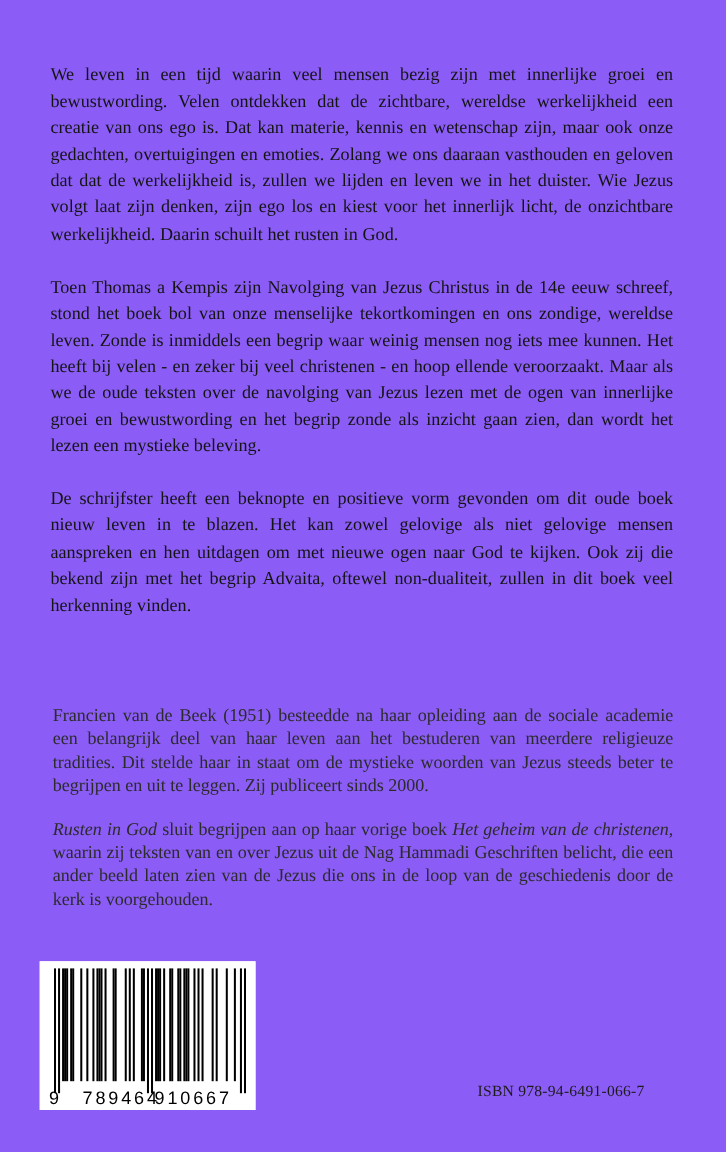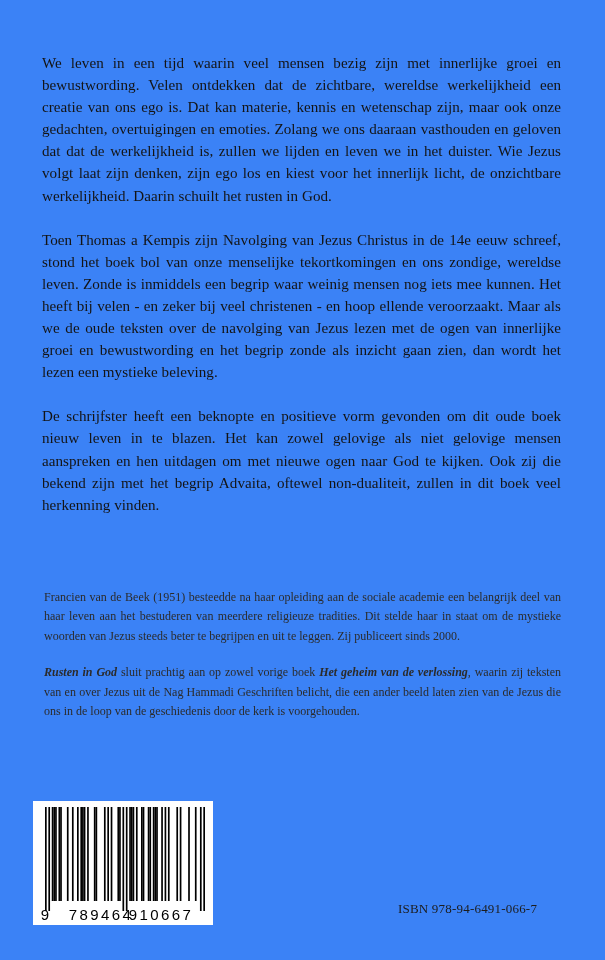--- a/index.html
+++ b/index.html
@@ -13,21 +13,21 @@
     background: #efeeee;
     font-family: "Liberation Serif", "DejaVu Serif", serif;
     overflow: hidden;
     position: relative;
   }
 
   .cover {
     position: relative;
     width: 605px;
     height: 960px;
-    background: #3b82f6;
+    background: #8b5cf6;
     box-sizing: border-box;
   }
 
   
   .blurb {
     position: absolute;
     left: 42px;
     top: 52px;
     width: 519px;
   }
@@ -47,34 +47,33 @@
 
   
   .bio {
     position: absolute;
     left: 44px;
     top: 588px;
     width: 517px;
   }
   .bio p {
     margin: 0 0 17px 0;
-    font-size: 12px;
+    font-size: 15px;
     line-height: 19.4px;
     color: #2b2b2b;
     text-align: justify;
     text-justify: inter-word;
     hyphens: none;
   }
   .bio p:last-child {
     margin-bottom: 0;
   }
   .bio em,
   .bio i {
     font-style: italic;
-    font-weight: bold;
   }
 
   
   .barcode-box {
     position: absolute;
     left: 33px;
     top: 801px;
     width: 180px;
     height: 124px;
     background: #ffffff;
@@ -103,21 +102,21 @@
 <div class="cover">
 
   <div class="blurb">
     <p>We leven in een tijd waarin veel mensen bezig zijn met innerlijke groei en bewustwording. Velen ontdekken dat de zichtbare, wereldse werkelijkheid een creatie van ons ego is. Dat kan materie, kennis en wetenschap zijn, maar ook onze gedachten, overtuigingen en emoties. Zolang we ons daaraan vasthouden en geloven dat dat de werkelijkheid is, zullen we lijden en leven we in het duister. Wie Jezus volgt laat zijn denken, zijn ego los en kiest voor het innerlijk licht, de onzichtbare werkelijkheid. Daarin schuilt het rusten in God.</p>
     <p>Toen Thomas a Kempis zijn Navolging van Jezus Christus in de 14e eeuw schreef, stond het boek bol van onze menselijke tekortkomingen en ons zondige, wereldse leven. Zonde is inmiddels een begrip waar weinig mensen nog iets mee kunnen. Het heeft bij velen - en zeker bij veel christenen - en hoop ellende veroorzaakt. Maar als we de oude teksten over de navolging van Jezus lezen met de ogen van innerlijke groei en bewustwording en het begrip zonde als inzicht gaan zien, dan wordt het lezen een mystieke beleving.</p>
     <p>De schrijfster heeft een beknopte en positieve vorm gevonden om dit oude boek nieuw leven in te blazen. Het kan zowel gelovige als niet gelovige mensen aanspreken en hen uitdagen om met nieuwe ogen naar God te kijken. Ook zij die bekend zijn met het begrip Advaita, oftewel non-dualiteit, zullen in dit boek veel herkenning vinden.</p>
   </div>
 
   <div class="bio">
     <p>Francien van de Beek (1951) besteedde na haar opleiding aan de sociale academie een belangrijk deel van haar leven aan het bestuderen van meerdere religieuze tradities. Dit stelde haar in staat om de mystieke woorden van Jezus steeds beter te begrijpen en uit te leggen. Zij publiceert sinds 2000.</p>
-    <p><em>Rusten in God</em><span> sluit prachtig aan op zowel vorige boek </span><em>Het geheim van de verlossing</em><span>, waarin zij teksten van en over Jezus uit de Nag Hammadi Geschriften belicht, die een ander beeld laten zien van de Jezus die ons in de loop van de geschiedenis door de kerk is voorgehouden.</span></p>
+    <p><em>Rusten in God</em><span> sluit begrijpen aan op haar vorige boek </span><em>Het geheim van de christenen</em><span>, waarin zij teksten van en over Jezus uit de Nag Hammadi Geschriften belicht, die een ander beeld laten zien van de Jezus die ons in de loop van de geschiedenis door de kerk is voorgehouden.</span></p>
   </div>
 
   <div class="barcode-box">
     <svg class="barcode-svg" viewBox="0 0 180 124" preserveAspectRatio="none">
       <rect x="0" y="0" width="180" height="124" fill="#ffffff"></rect>
       <g id="barcode-bars" fill="#000000">
           <rect x="12.000" y="6" width="1.684" height="104"></rect>
           <rect x="15.368" y="6" width="1.684" height="104"></rect>
           <rect x="18.737" y="6" width="1.684" height="94"></rect>
           <rect x="20.421" y="6" width="1.684" height="94"></rect>

